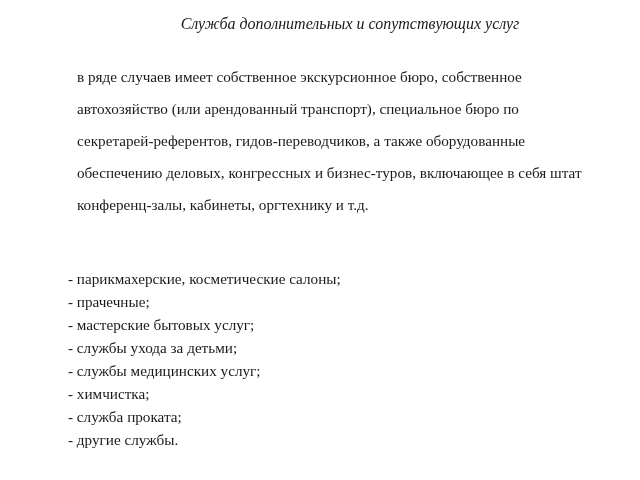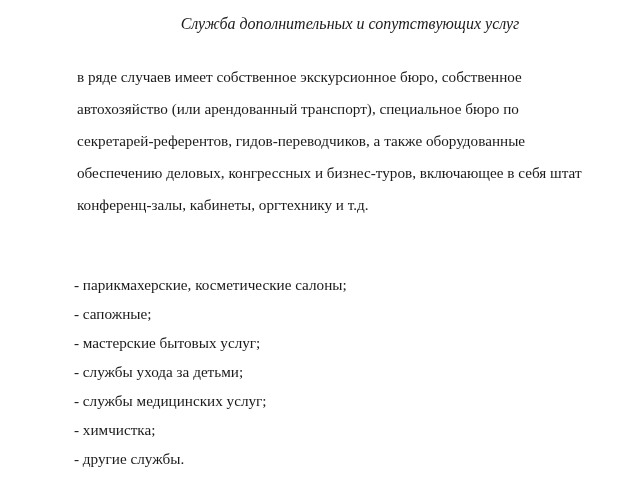--- a/index.html
+++ b/index.html
@@ -41,21 +41,21 @@
     }
     .gap {
       height: 19px;
     }
     .list {
       list-style: none;
       margin: 0;
       padding: 0;
     }
     .list li {
-      margin: 10px;
+      margin: 4px;
       padding: 0;
       line-height: 19px;
     }
   </style>
 </head>
 <body>
 
 <div class="title">Служба дополнительных и сопутствующих услуг</div>
 
 <div class="content">
@@ -67,20 +67,21 @@
     <div class="para">конференц-залы, кабинеты, оргтехнику и т.д.</div>
   </div>
 
   <div class="gap"></div>
 
 
   <div class="gap"></div>
 
   <ul class="list">
     <li>- парикмахерские, косметические салоны;</li>
-    <li>- сапожные;</li>
+    <li>- прачечные;</li>
     <li>- мастерские бытовых услуг;</li>
     <li>- службы ухода за детьми;</li>
     <li>- службы медицинских услуг;</li>
     <li>- химчистка;</li>
+    <li>- служба проката;</li>
     <li>- другие службы.</li>
   </ul>
 </div>
 
 </body></html>

